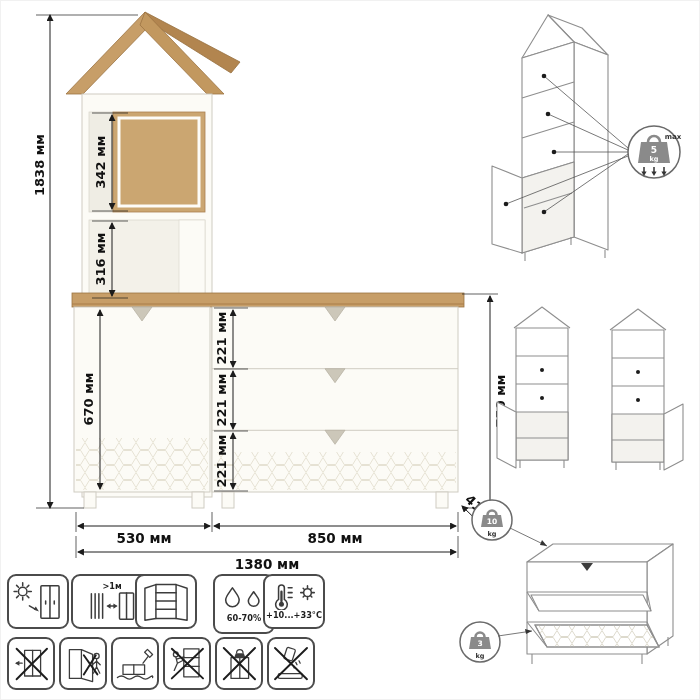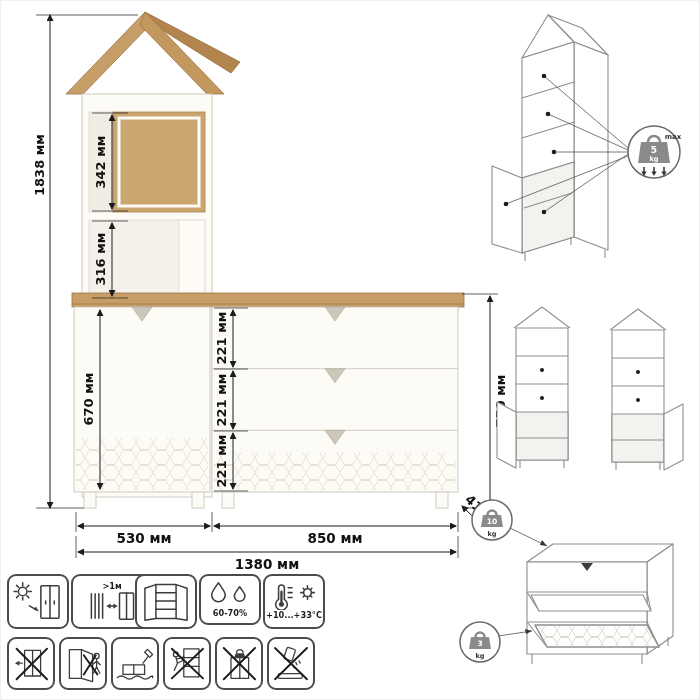--- a/index.html
+++ b/index.html
@@ -271,21 +271,21 @@
     <svg width="54" height="44" viewBox="0 0 56 48">
       <g class="ic">
         <rect x="17" y="5" width="22" height="37"></rect>
         <path d="M17,14 H39 M17,23 H39 M17,32 H39"></path>
         <path d="M17,5 L5,9 V44 L17,42"></path>
         <path d="M39,5 L51,9 V44 L39,42"></path>
       </g>
     </svg>
   </div>
 
-  <div class="icon" style="left:199px;top:574px;width:62px;height:51px">
+  <div class="icon" style="left:213px;top:574px;width:62px;height:60px">
     <svg width="54" height="27" viewBox="0 0 56 28">
       <g class="ic">
         <path d="M16,2 c4,6 7,8.5 7,12.5 a7,7 0 1 1 -14,0 c0,-4 3,-6.5 7,-12.5 z"></path>
         <path d="M38,6 c3,4.5 5.5,6.5 5.5,9.5 a5.5,5.5 0 1 1 -11,0 c0,-3 2.5,-5 5.5,-9.5 z"></path>
       </g>
     </svg>
     <div class="iclabel">60-70%</div>
   </div>
 
   <div class="icon" style="left:263px;top:574px;width:62px;height:55px">

